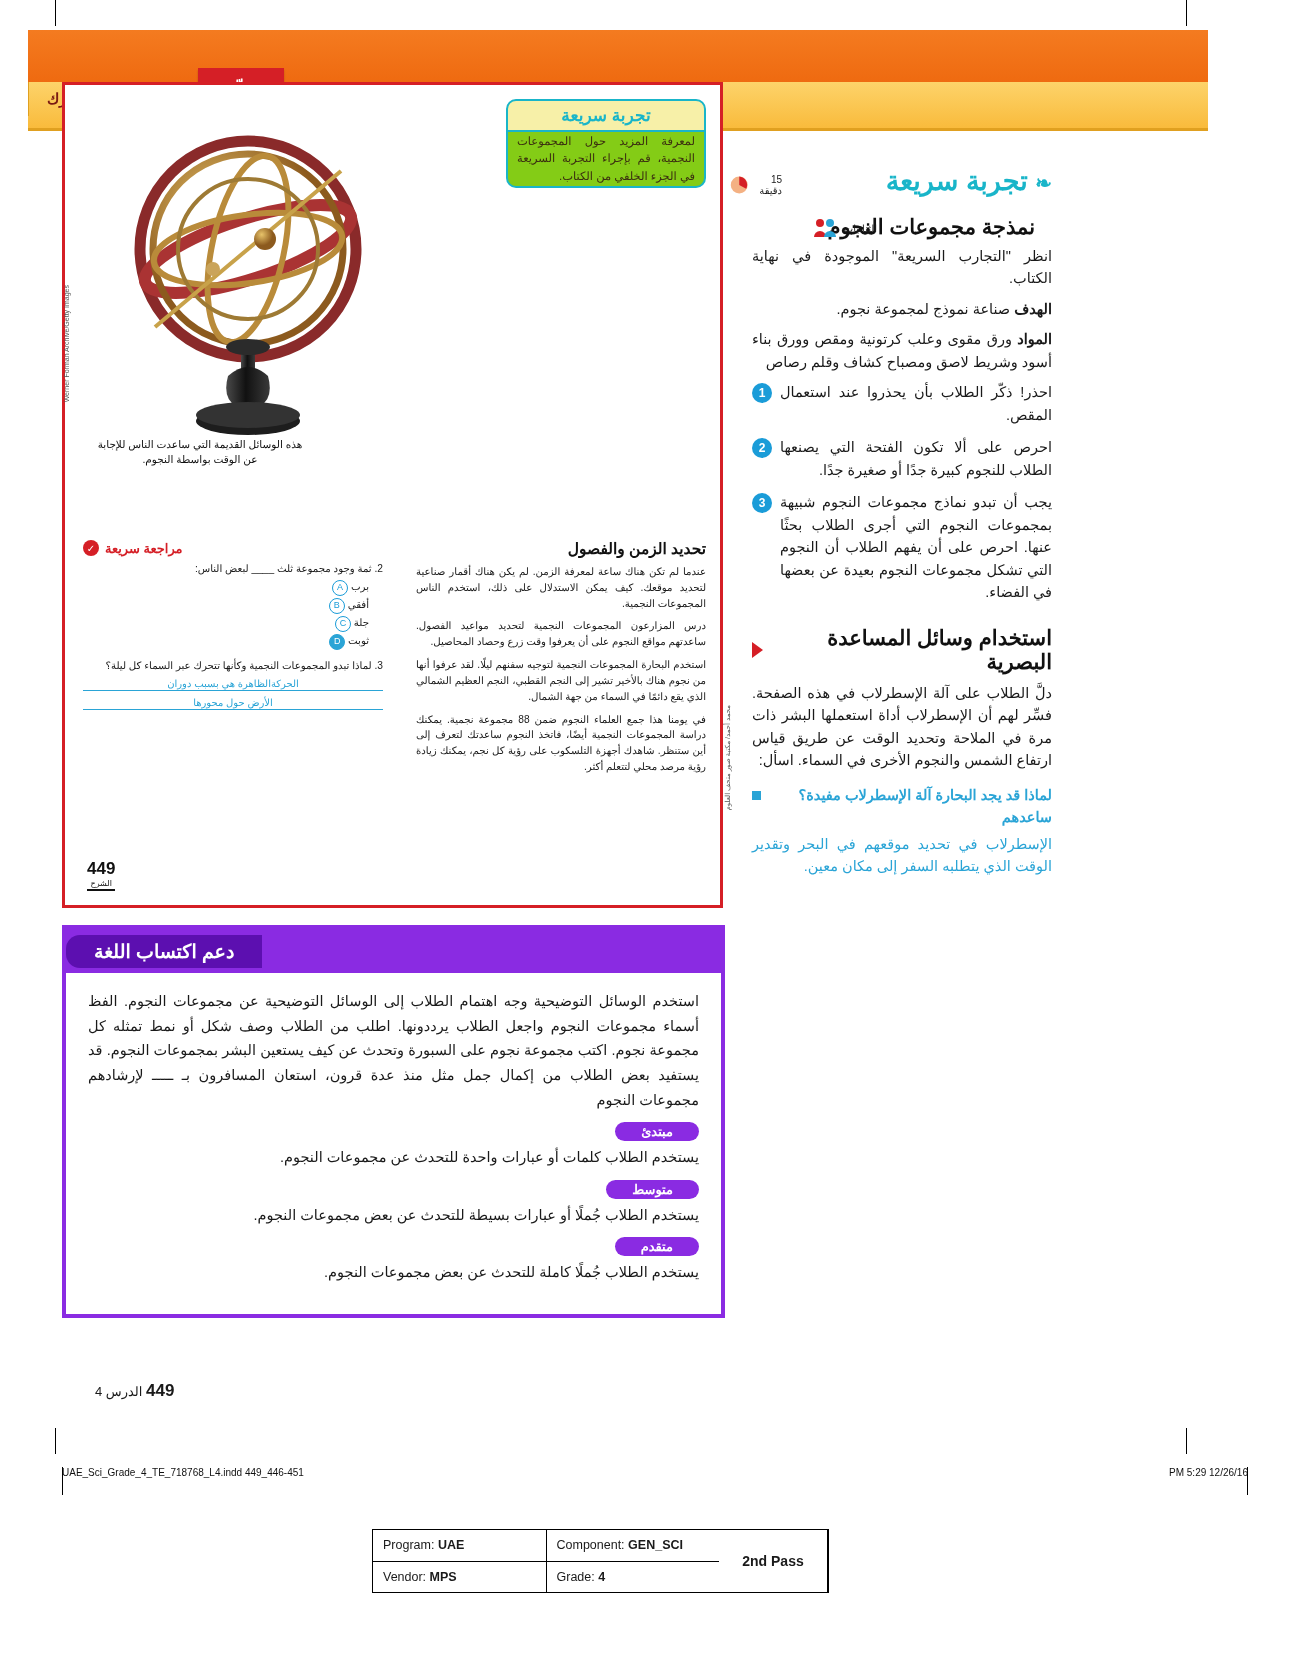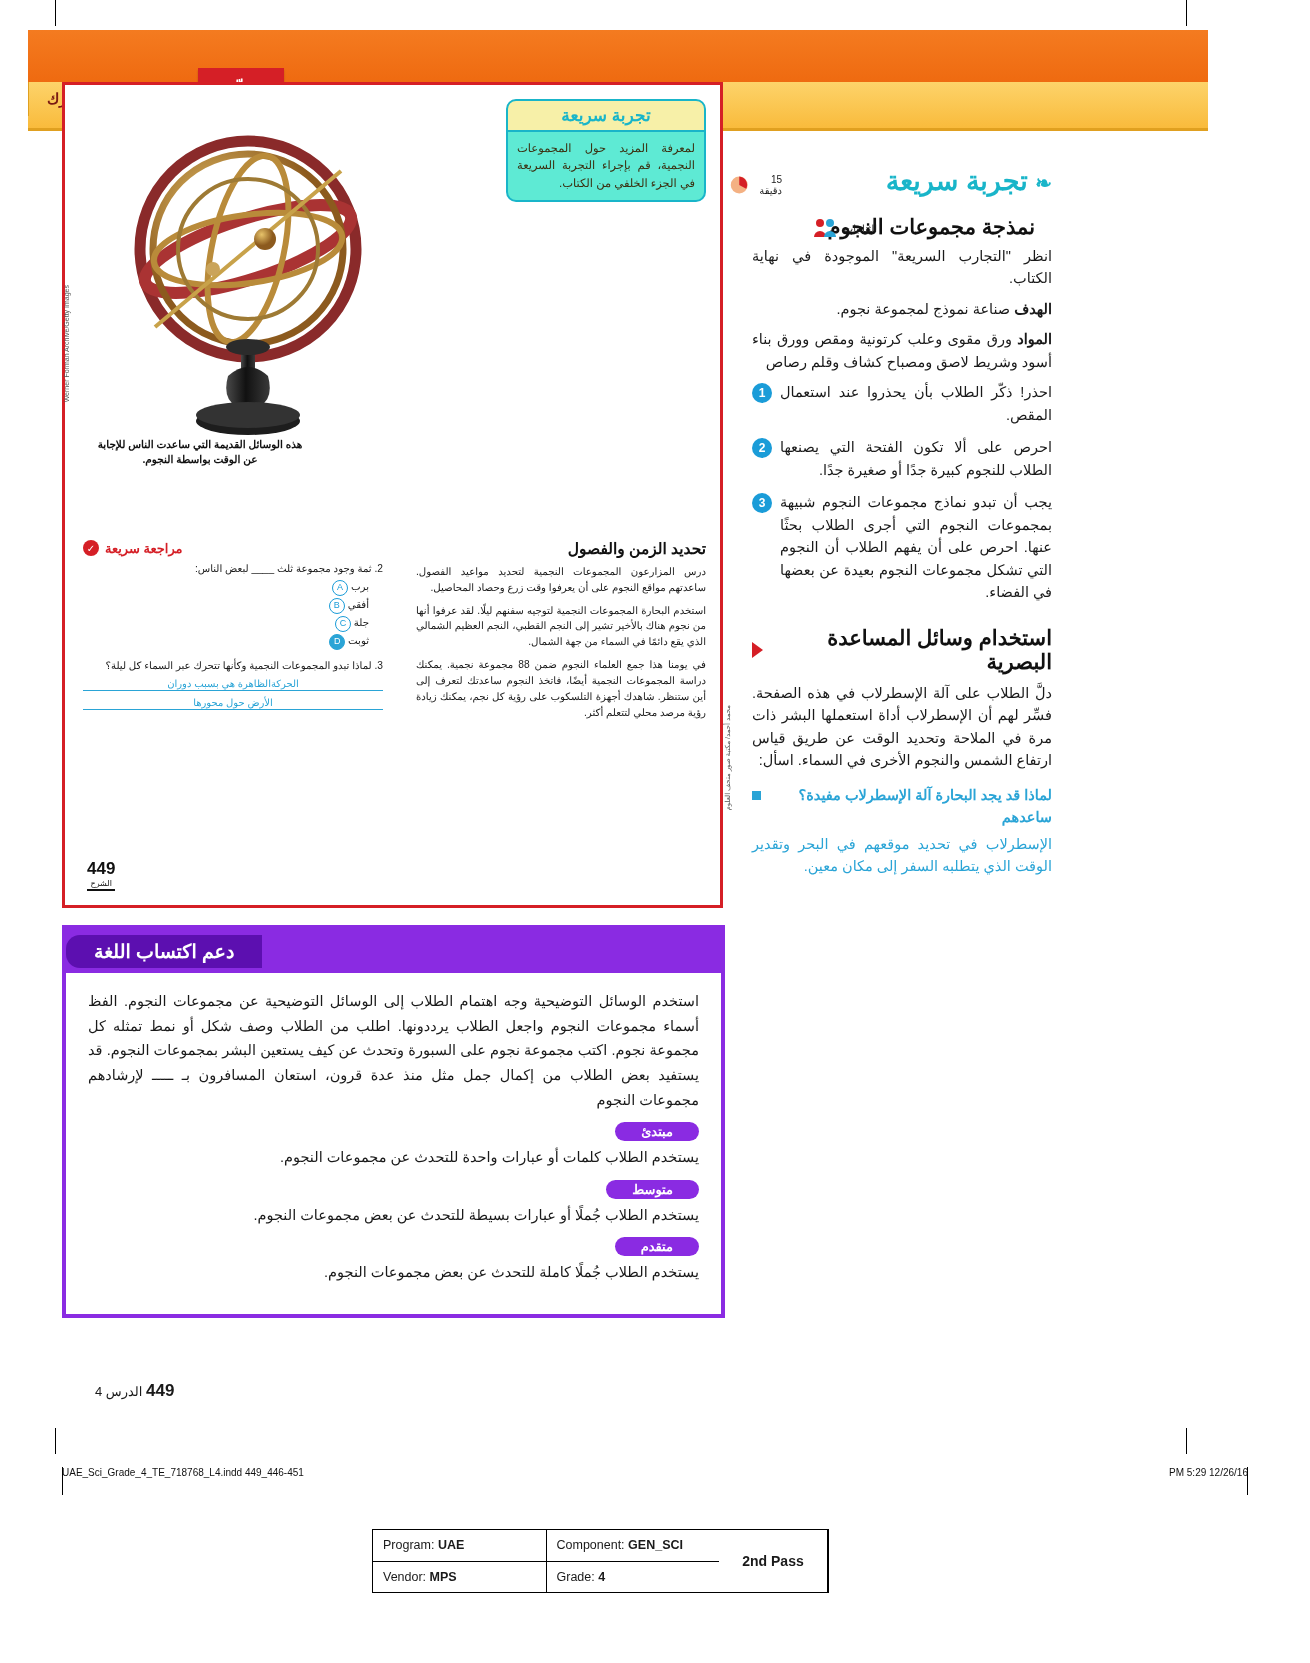--- a/index.html
+++ b/index.html
@@ -32,24 +32,24 @@
   .ask{margin-top:14px;}
   .ask-q{font-size:14.5px;font-weight:bold;color:#2aa4d6;display:flex;flex-direction:row-reverse;gap:7px;line-height:1.5;}
   .ask-q .sq{width:9px;height:9px;background:#2aa4d6;margin-top:6px;flex:0 0 9px;}
   .ask-a{font-size:14.5px;color:#2aa4d6;line-height:1.55;margin-top:4px;text-align:justify;}
 
   
   .spage{position:absolute;left:62px;top:82px;width:655px;height:820px;background:#fff;border:3px solid #d51f26;}
   .spage-inner{position:absolute;inset:0;padding:10px;}
   .qe-box{position:absolute;right:14px;top:14px;width:200px;}
   .qe-head{background:#f7f0a8;border:2px solid #19b5c9;border-radius:10px 10px 0 0;padding:4px 8px;font-size:17px;font-weight:bold;color:#19b5c9;text-align:center;}
-  .qe-body{background:#5eead4;border:2px solid #19b5c9;border-top:none;border-radius:0 0 10px 10px;padding:8px 9px;font-size:11.5px;line-height:1.5;color:#3b2f10;text-align:justify;}
+  .qe-body{background:#84cc16;border:2px solid #19b5c9;border-top:none;border-radius:0 0 10px 10px;padding:1px 9px;font-size:11.5px;line-height:1.5;color:#3b2f10;text-align:justify;}
 
   .astro{position:absolute;left:18px;top:14px;width:330px;height:340px;}
-  .cap-right{position:absolute;left:30px;top:352px;width:210px;font-size:10.5px;font-weight:bold;line-height:1.45;text-align:center;color:#111;}
+  .cap-right{position:absolute;left:30px;top:352px;width:210px;font-size:10.5px;font-weight:normal;line-height:1.45;text-align:center;color:#111;}
 
   .sp-col-right{position:absolute;right:14px;top:455px;width:290px;}
   .sp-col-left{position:absolute;left:18px;top:455px;width:300px;}
   .sp-h{font-size:15.5px;font-weight:bold;color:#111;margin:0 0 6px;}
   .sp-p{font-size:10.2px;line-height:1.55;text-align:justify;margin:0 0 7px;color:#1a1a1a;}
   .rev-head{display:flex;flex-direction:row-reverse;align-items:center;gap:6px;margin-bottom:5px;}
   .rev-check{width:16px;height:16px;border-radius:50%;background:#d51f26;color:#fff;font-size:10px;display:flex;align-items:center;justify-content:center;}
   .rev-title{font-size:13px;font-weight:bold;color:#d51f26;}
   .rev-item{font-size:10.2px;line-height:1.5;margin-bottom:4px;text-align:justify;}
   .choices{margin:4px 14px 8px 0;}
@@ -210,20 +210,21 @@
         <path d="M145 277 q20 -18 40 0 q6 22 -8 30 h-24 q-14 -8 -8 -30z" fill="url(#stand)"></path>
         <rect x="150" y="305" width="30" height="10" fill="#222"></rect>
         <ellipse cx="165" cy="322" rx="52" ry="14" fill="#1d1d1d"></ellipse>
         <ellipse cx="165" cy="316" rx="52" ry="13" fill="#333"></ellipse>
       </svg>
     </div>
     <div class="cap-right">هذه الوسائل القديمة التي ساعدت الناس للإجابة عن الوقت بواسطة النجوم.</div>
 
     <div class="sp-col-right">
       <h4 class="sp-h">تحديد الزمن والفصول</h4>
+      <p class="sp-p">عندما لم تكن هناك ساعة لمعرفة الزمن. لم يكن هناك أقمار صناعية لتحديد موقعك. كيف يمكن الاستدلال على ذلك، استخدم الناس المجموعات النجمية.</p>
       <p class="sp-p">درس المزارعون المجموعات النجمية لتحديد مواعيد الفصول. ساعدتهم مواقع النجوم على أن يعرفوا وقت زرع وحصاد المحاصيل.</p>
       <p class="sp-p">استخدم البحارة المجموعات النجمية لتوجيه سفنهم ليلًا. لقد عرفوا أنها من نجوم هناك بالأخير تشير إلى النجم القطبي، النجم العظيم الشمالي الذي يقع دائمًا في السماء من جهة الشمال.</p>
       <p class="sp-p">في يومنا هذا جمع العلماء النجوم ضمن 88 مجموعة نجمية. يمكنك دراسة المجموعات النجمية أيضًا، فاتخذ النجوم ساعدتك لتعرف إلى أين ستنظر. شاهدك أجهزة التلسكوب على رؤية كل نجم، يمكنك زيادة رؤية مرصد محلي لتتعلم أكثر.</p>
     </div>
 
     <div class="sp-col-left">
       <div class="rev-head">
         <span class="rev-check">✓</span>
         <span class="rev-title">مراجعة سريعة</span>
       </div>

